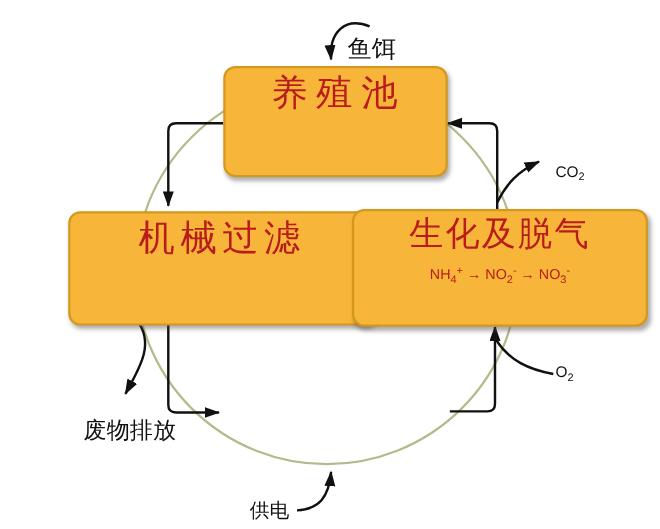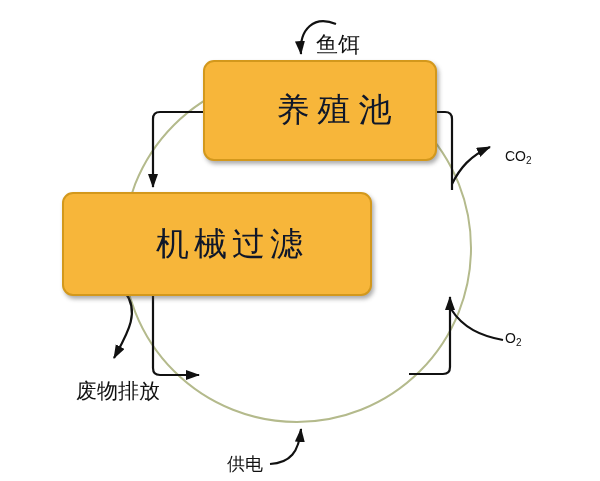--- a/index.html
+++ b/index.html
@@ -5,22 +5,22 @@
   html,body{margin:0;padding:0;}
   body{width:600px;height:481px;background:#ffffff;overflow:hidden;
        font-family:"Liberation Sans",sans-serif;}
   #stage{position:relative;width:600px;height:481px;}
   svg#wires{position:absolute;left:0;top:0;z-index:1;}
   .wire{fill:none;stroke:var(--arrow,#111);stroke-width:2.2;}
   .ring{fill:none;stroke:var(--circle,#b4ba8c);stroke-width:2;}
   .box{position:absolute;z-index:2;background:var(--box-fill,#f7b63a);
        border:2px solid var(--box-border,#d3981c);border-radius:11px;
        box-shadow:2px 3px 4px rgba(70,70,70,.45);
-       display:flex;flex-direction:column;align-items:center;justify-content:center;
-       color:#0f172a;padding-left:30px;}
+       display:flex;flex-direction:column;align-items:center;
+       color:#b91c1c;}
   .box-label{font-size:33px;letter-spacing:5px;white-space:nowrap;}
   #box-pond{left:203px;top:60px;width:200px;height:97px;}
   #box-pond .box-label{letter-spacing:8px;margin-left:6px;}
   #box-filter{left:22px;top:192px;width:276px;height:100px;margin-left:40px;}
   #box-bio{left:320px;top:190px;width:265px;height:103px;}
   #box-bio .box-label{font-size:31px;letter-spacing:2px;}
   #box-pump{left:202px;top:327px;width:206px;height:96px;}
   .chem{font-size:13px;letter-spacing:0;margin-top:7px;white-space:nowrap;}
   .seg-sub{font-size:10px;vertical-align:-3px;}
   .seg-sup{font-size:10px;vertical-align:5px;}
@@ -55,20 +55,24 @@
   </svg>
 
   <div class="box" id="box-pond">
     <div class="box-label">养殖池</div>
   </div>
 
   <div class="box" id="box-filter">
     <div class="box-label">机械过滤</div>
   </div>
 
+  <div class="box" id="box-bio">
+    <div class="box-label">生化及脱气</div>
+    <div class="chem"><span>NH</span><span class="seg-sub">4</span><span class="seg-sup">+</span><span>  →  </span><span>NO</span><span class="seg-sub">2</span><span class="seg-sup">-</span><span>  →  </span><span>NO</span><span class="seg-sub">3</span><span class="seg-sup">-</span></div>
+  </div>
 
 
   <div class="ext-label" id="lbl-feed">鱼饵</div>
   <div class="ext-label" id="lbl-waste">废物排放</div>
   <div class="ext-label" id="lbl-power">供电</div>
   <div class="ext-label" id="lbl-co2"><span>CO</span><span class="seg-sub">2</span></div>
   <div class="ext-label" id="lbl-o2"><span>O</span><span class="seg-sub">2</span></div>
 
 </div>
 

